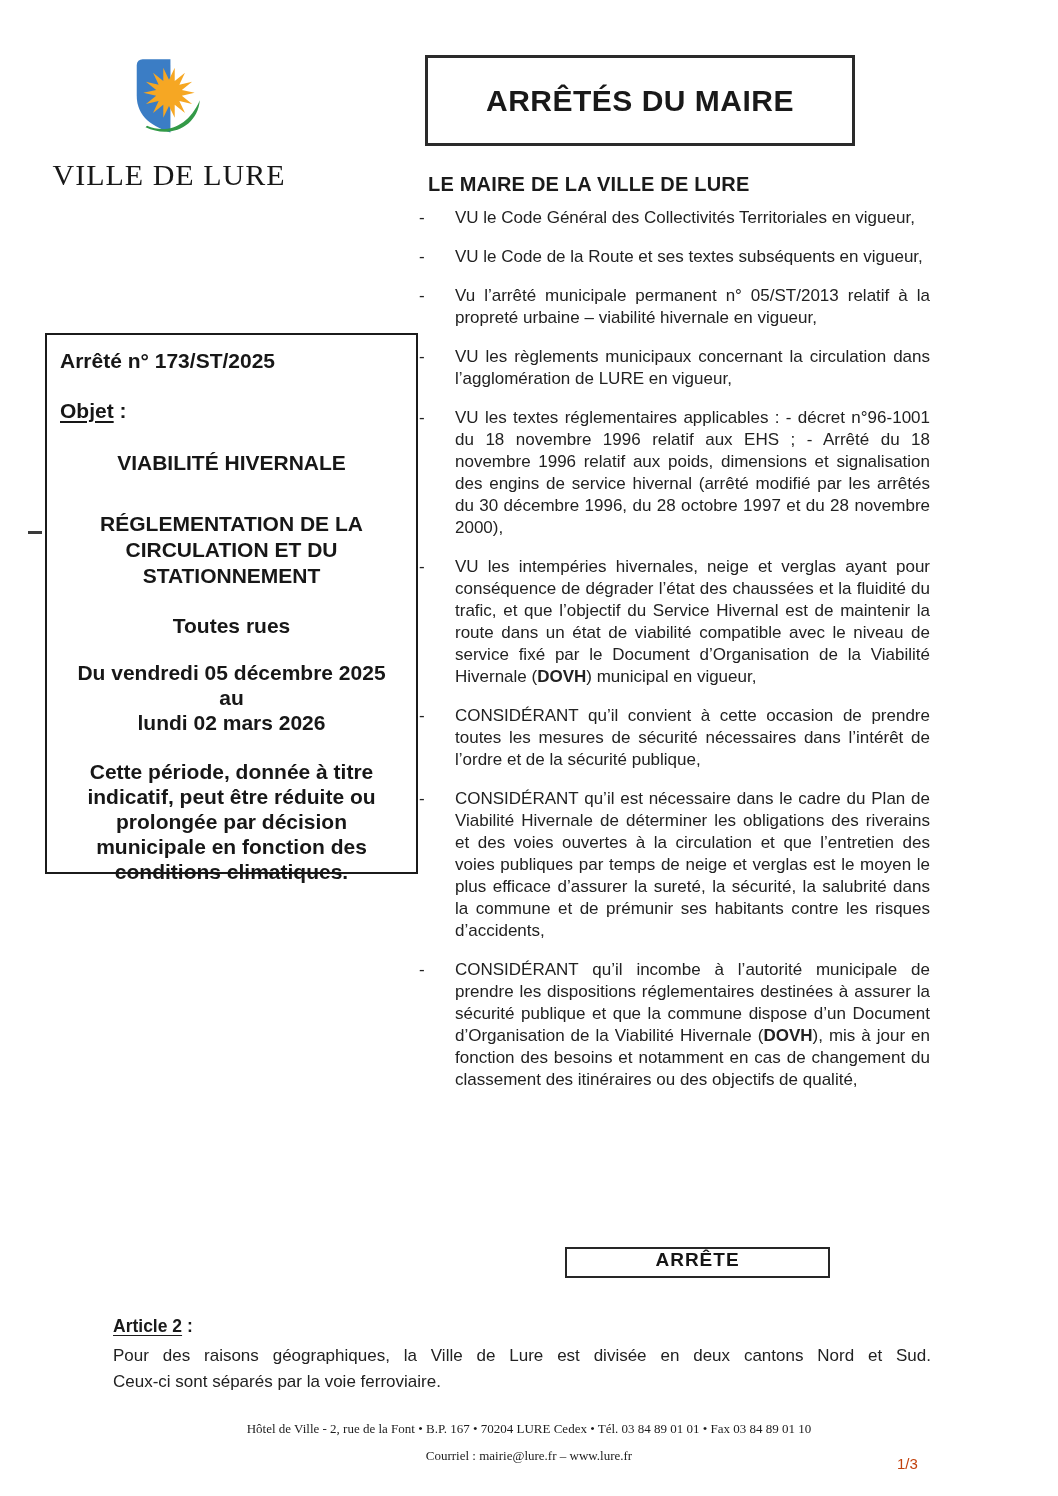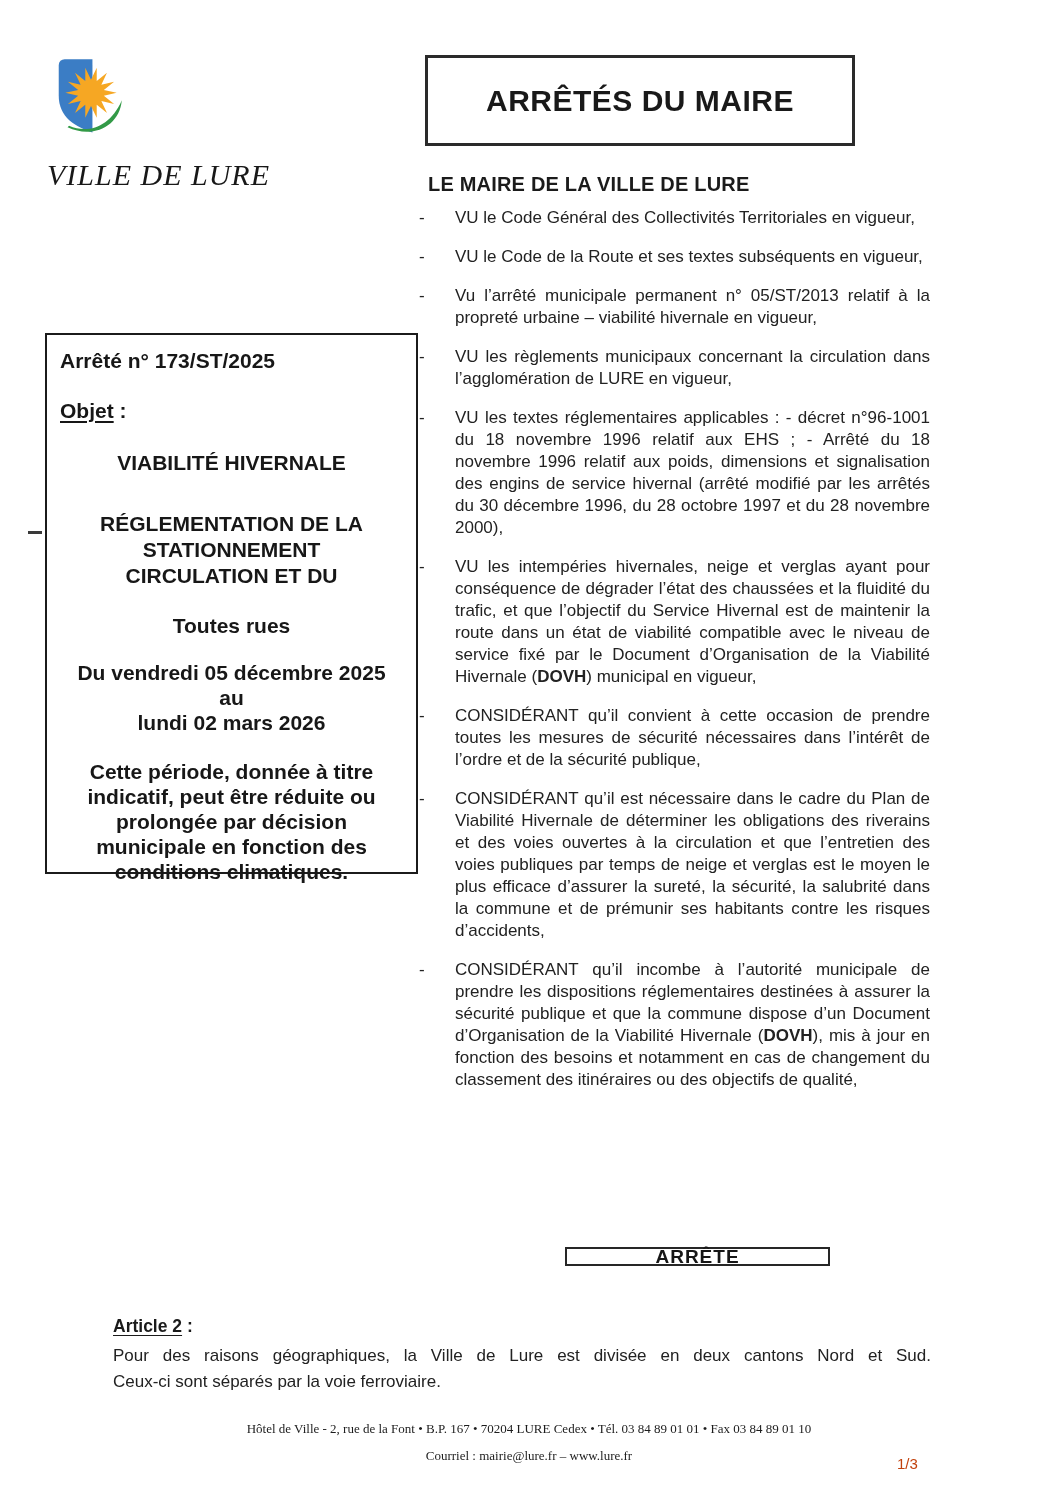--- a/index.html
+++ b/index.html
@@ -2,21 +2,21 @@
 <html lang="fr"><head>
 <meta charset="utf-8">
 <style>
   html,body{margin:0;padding:0;}
   body{
     width:1058px;height:1496px;background:#ffffff;position:relative;
     font-family:"Liberation Sans", sans-serif;color:#1e1e1e;
     -webkit-font-smoothing:antialiased;overflow:hidden;
   }
   
-  .brand{position:absolute;left:47px;top:50px;width:256px;text-align:left;font-style:italic;}
+  .brand{position:absolute;left:41px;top:50px;width:256px;text-align:center;}
   .brand svg{display:inline-block;}
   .brand-name{
     margin-top:8px;font-family:"Liberation Serif", serif;
     font-size:30px;letter-spacing:1px;color:#181818;white-space:nowrap;
   }
   .logo-shield{fill:#3b7dc5;}
   .logo-sun{fill:#f6a723;}
   .logo-swoosh{fill:#339a47;}
   
   .header-box{
@@ -44,23 +44,23 @@
   .sb-number{text-align:left;line-height:24px;}
   .sb-object{margin-top:26px;line-height:24px;}
   .u{text-decoration:underline;text-underline-offset:3px;}
   .sb-subject{text-align:center;margin-top:28px;line-height:24px;}
   .sb-title{text-align:center;margin-top:36px;line-height:26px;}
   .sb-scope{text-align:center;margin-top:25px;line-height:24px;}
   .sb-period{text-align:center;margin-top:22px;line-height:25px;}
   .sb-note{text-align:center;margin-top:24px;line-height:25px;}
   
   .arrete-box{
-    position:absolute;left:565px;top:1247px;width:265px;height:19px;
+    position:absolute;left:565px;top:1247px;width:265px;height:31px;
     border:2.5px solid #262626;box-sizing:border-box;
-    display:flex;align-items:center;justify-content:center;
+    display:flex;justify-content:center;
     font-size:19px;font-weight:bold;letter-spacing:1px;color:#161616;
   }
   
   .article{position:absolute;left:113px;top:1316px;width:818px;font-size:17px;color:#222;}
   .article-heading{font-size:17.5px;font-weight:bold;margin-bottom:6px;color:#1a1a1a;}
   .article-line{line-height:26px;}
   .justify-last{text-align:justify;text-align-last:justify;}
   
   .footer{
     position:absolute;left:0;top:1418px;width:1058px;text-align:center;
@@ -130,22 +130,22 @@
         <span class="rtext"><span>CONSIDÉRANT qu’il incombe à l’autorité municipale de prendre les dispositions réglementaires destinées à assurer la sécurité publique et que la commune dispose d’un Document d’Organisation de la Viabilité Hivernale (</span><b>DOVH</b><span>), mis à jour en fonction des besoins et notamment en cas de changement du classement des itinéraires ou des objectifs de qualité,</span></span>
       </li>
     </ul>
 
   <div class="side-box">
     <div class="sb-number">Arrêté n° 173/ST/2025</div>
     <div class="sb-object"><span class="u">Objet</span><span> :</span></div>
     <div class="sb-subject">VIABILITÉ HIVERNALE</div>
     <div class="sb-title">
       <div>RÉGLEMENTATION DE LA</div>
+      <div>CIRCULATION ET DU</div>
       <div>STATIONNEMENT</div>
-      <div>CIRCULATION ET DU</div>
     </div>
     <div class="sb-scope">Toutes rues</div>
     <div class="sb-period">
       <div>Du vendredi 05 décembre 2025</div>
       <div>au</div>
       <div>lundi 02 mars 2026</div>
     </div>
     <div class="sb-note">Cette période, donnée à titre indicatif, peut être réduite ou prolongée par décision municipale en fonction des conditions climatiques.</div>
   </div>
 

